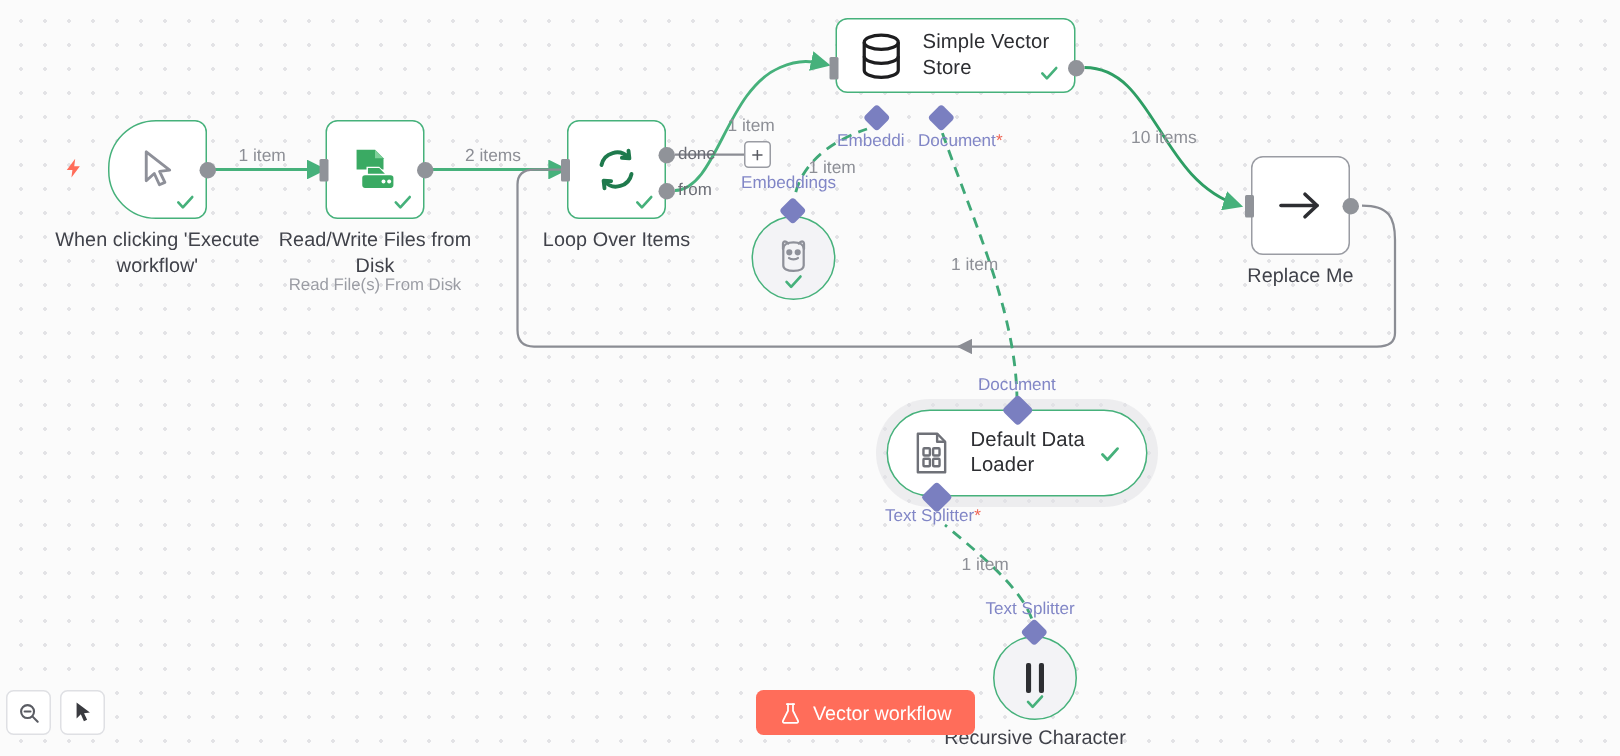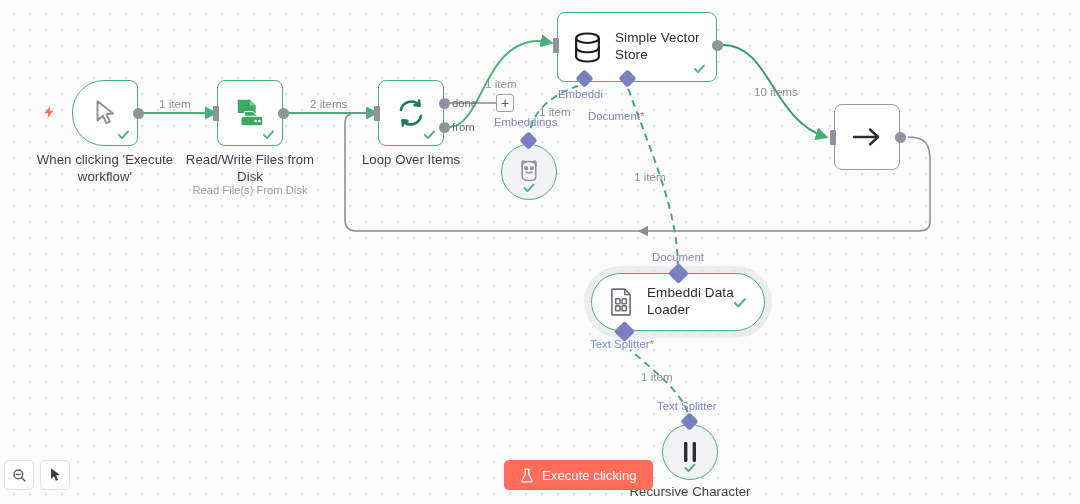--- a/index.html
+++ b/index.html
@@ -30,21 +30,21 @@
     display: flex; align-items: center;
     z-index: 5;
   }
   .node.square { width: 66px; height: 66px; justify-content: center; }
   .node.gray { border-color: #9a9ca3; }
   .node.trigger {
     border-radius: 32px 8px 8px 32px;
     width: 66px; height: 66px; justify-content: center;
   }
   .node.wide {
-    width: 160px; height: 70px; padding: 0 14px;
+    width: 160px; height: 50px; padding: 0 14px;
     gap: 12px;
   }
   .node-title-inline {
     font-size: 13.5px; color: #2d2e32; line-height: 1.25;
     letter-spacing: .1px;
   }
   .node-label {
     position: absolute;
     text-align: center;
     font-size: 13.2px;
@@ -285,34 +285,37 @@
           <path d="M2 7.5 L5.3 11 L12 3.6"></path>
         </svg>
     </span>
   </div>
   <div class="port-out" style="left:712px; top:40px;"></div>
   <div class="port-diamond" style="left:578px; top:72px;"></div>
   <div class="port-diamond" style="left:621px; top:72px;"></div>
   <div class="ai-label" style="left:558px; top:88px;">
     <span>Embeddi</span>
   </div>
-  <div class="ai-label" style="left:588px; top:88px;margin-top:22px;">
+  <div class="ai-label" style="left:612px; top:88px;">
     <span>Document</span><span class="req">*</span>
   </div>
 
   <div class="port-in" style="left:830px; top:130px;"></div>
   <div class="node square gray" style="left:834px; top:104px;">
     <span>
       <svg class="icn" width="34" height="26" viewBox="0 0 34 26" fill="none" stroke="#2d2e32" stroke-width="2.4" stroke-linecap="round" stroke-linejoin="round">
         <path d="M4 13 H28"></path>
         <path d="M20 5.5 L28 13 L20 20.5"></path>
       </svg>
     </span>
   </div>
   <div class="port-out" style="left:895px; top:132px;"></div>
+  <div class="node-label" style="left:797px; top:176px; width:140px;">
+    <span>Replace Me</span>
+  </div>
 
   <div class="port-diamond" style="left:522px; top:134px;"></div>
   <div class="ai-label" style="left:494px; top:116px;">
     <span>Embeddings</span>
   </div>
   <div class="subnode" style="left:501px; top:144px;">
     <span>
       <svg class="icn" width="26" height="30" viewBox="0 0 26 30" fill="none" stroke="#8e9099" stroke-width="1.5" stroke-linejoin="round" stroke-linecap="round">
         <path d="M6 9 V5.5 C6 4.3 7 3.6 8 4.2 L9.6 5.3"></path>
         <path d="M20 9 V5.5 C20 4.3 19 3.6 18 4.2 L16.4 5.3"></path>
@@ -337,21 +340,21 @@
     <span>
       <svg class="icn" width="26" height="30" viewBox="0 0 24 28" fill="none" stroke="#6f7178" stroke-width="1.5">
         <path d="M3.5 2 h12 l5 5 v19 h-17 z" stroke-linejoin="round"></path>
         <path d="M15.5 2 v5 h5" stroke-linejoin="round"></path>
         <rect x="7" y="11" width="4" height="4.6" rx="0.6"></rect>
         <rect x="13" y="11" width="4" height="4.6" rx="0.6"></rect>
         <rect x="7" y="17.6" width="4" height="4.6" rx="0.6"></rect>
         <rect x="13" y="17.6" width="4" height="4.6" rx="0.6"></rect>
       </svg>
     </span>
-    <span class="node-title-inline">Embeddi Data Loader</span>
+    <span class="node-title-inline">Default Data Loader</span>
     <span class="check">
       <svg class="icn" width="14" height="14" viewBox="0 0 14 14" fill="none" stroke="#46b17b" stroke-width="1.9" stroke-linecap="round" stroke-linejoin="round">
           <path d="M2 7.5 L5.3 11 L12 3.6"></path>
         </svg>
     </span>
   </div>
   <div class="port-diamond lg" style="left:617px; top:324px;"></div>
   <div class="ai-label" style="left:590px; top:338px;">
     <span>Text Splitter</span><span class="req">*</span>
   </div>
@@ -416,16 +419,16 @@
     </span>
   </div>
 
   <button class="exec-btn" style="left:504px; top:460px;">
     <span>
       <svg class="icn" width="14" height="15" viewBox="0 0 16 18" fill="none" stroke="#ffffff" stroke-width="1.4" stroke-linejoin="round" stroke-linecap="round">
         <path d="M6 1.6 V7 L2 15 C1.6 16 2.2 16.6 3 16.6 H13 C13.8 16.6 14.4 16 14 15 L10 7 V1.6"></path>
         <path d="M5 1.6 H11"></path>
       </svg>
     </span>
-    <span>Execute clicking</span>
+    <span>Vector workflow</span>
   </button>
 
 </div>
 
 </body></html>

